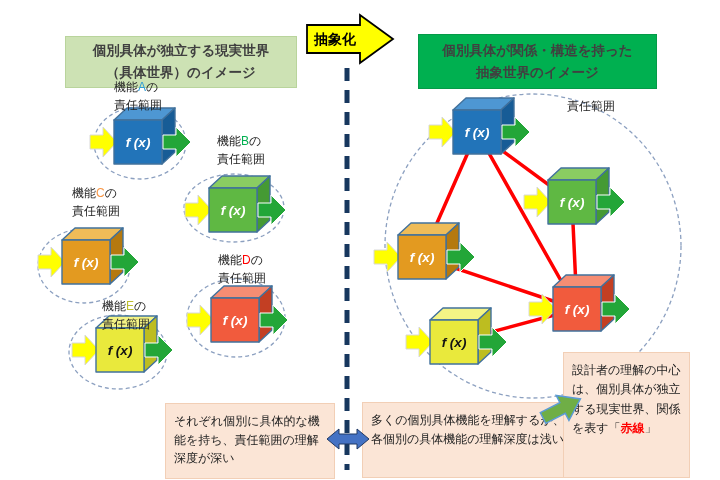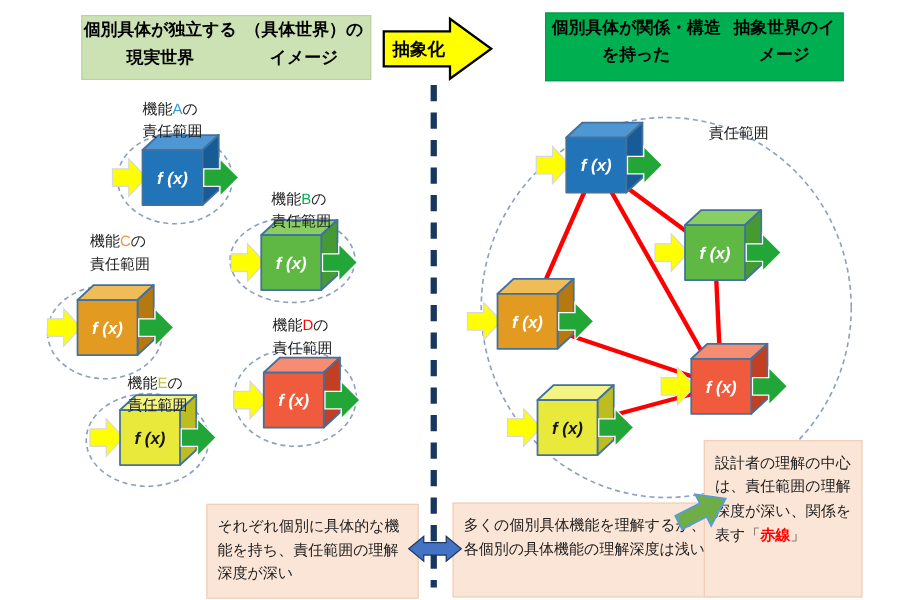--- a/index.html
+++ b/index.html
@@ -14,24 +14,24 @@
   .cube-orange .top{fill:#EFBC58}.cube-orange .side{fill:#B5790F}.cube-orange .front{fill:#E39A20}
   .cube-red    .top{fill:#F68D73}.cube-red    .side{fill:#C33F23}.cube-red    .front{fill:#F15B3D}
   .cube-yellow .top{fill:#F4F485}.cube-yellow .side{fill:#BDBD20}.cube-yellow .front{fill:#E9E93C}
   .fx{fill:#ffffff;font:italic bold 13.5px "Liberation Sans",sans-serif;text-anchor:middle;}
   .cube-yellow .fx{fill:#141414;}
   .arrow-in{fill:#FFFF00;stroke:#D8D8D8;stroke-width:1;}
   .arrow-out{fill:#23A638;stroke:#ffffff;stroke-width:1;}
   .scope-ellipse{fill:none;stroke:#8CA0C0;stroke-width:1.3;stroke-dasharray:4 3;}
   .relation{stroke:#FF0000;stroke-width:3.5;stroke-linecap:round;}
   .divider{stroke:#17375E;stroke-width:5;stroke-dasharray:13 9;}
-  .hdr{position:absolute;z-index:20;display:flex;justify-content:center;
-       text-align:center;font-weight:bold;font-size:13.5px;line-height:1.6;color:#000000;}
+  .hdr{position:absolute;z-index:20;display:flex;flex-direction:column;justify-content:center;
+       text-align:center;font-weight:bold;font-size:13.5px;line-height:1.6;color:#404040;margin-top:24px;}
   .hdr-left{left:65px;top:12px;width:230px;height:50px;background:#CDE2B4;border:1px solid #b9d49c;}
-  .hdr-right{left:436px;top:10px;width:237px;height:53px;background:#00B050;border:1px solid #049a48;}
+  .hdr-right{left:418px;top:10px;width:237px;height:53px;background:#00B050;border:1px solid #049a48;}
   .grp-label{position:absolute;z-index:20;width:100px;text-align:left;font-size:12px;
              line-height:1.5;color:#222;}
   .note{position:absolute;z-index:20;background:#FBE5D6;border:1px solid #f2cfb6;
         font-size:12px;line-height:1.55;color:#222;padding:8px 8px;box-sizing:border-box;text-align:left;}
   .note-left{left:165px;top:403px;width:170px;height:76px;}
   .note-mid{left:362px;top:402px;width:214px;height:76px;}
   .note-right{left:563px;top:352px;width:127px;height:126px;line-height:1.62;}
   .red-word{color:#FF0000;font-weight:bold;}
   .conn{z-index:30;}
   .big-arrow-label{font:bold 14px "Liberation Sans",sans-serif;fill:#000;text-anchor:middle;}
@@ -159,21 +159,21 @@
     <polygon class="face side" points="76,14 89,2 89,46 76,58"></polygon>
     <rect class="face front" x="28" y="14" width="48" height="44"></rect>
     <text class="fx" x="52" y="41">f (x)</text>
     <polygon class="arrow-out" points="77,29 90,29 90,21 105,36 90,51 90,43 77,43"></polygon>
   </svg>
 
   <div class="grp-label" style="left:114px;top:78px">
     <div><span>機能</span><span style="color:#2E9BD6">A</span><span>の</span></div>
     <div>責任範囲</div>
   </div>
-  <div class="grp-label" style="left:217px;top:150px">
+  <div class="grp-label" style="left:217px;top:132px">
     <div><span>機能</span><span style="color:#00B050">B</span><span>の</span></div>
     <div>責任範囲</div>
   </div>
   <div class="grp-label" style="left:72px;top:184px">
     <div><span>機能</span><span style="color:#F79646">C</span><span>の</span></div>
     <div>責任範囲</div>
   </div>
   <div class="grp-label" style="left:218px;top:251px">
     <div><span>機能</span><span style="color:#FF0000">D</span><span>の</span></div>
     <div>責任範囲</div>
@@ -197,16 +197,16 @@
 
   <div class="note note-mid">
     <span>多くの個別具体機能を理解するが、各個別の具体機能の理解深度は浅い</span>
   </div>
 
   <svg class="conn" style="left:539px;top:388px" width="64" height="44" viewBox="0 0 64 44">
     <polygon points="4,24 26,24 26,16 46,30 26,44 26,36 4,36" transform="rotate(-27 4 30)" fill="#6FAE46" stroke="#5B9BD5" stroke-width="1.5"></polygon>
   </svg>
 
   <div class="note note-right">
-    <span>設計者の理解の中心は、責任範囲の理解深度が深い、関係を表す「</span><span class="red-word">赤線</span><span>」</span>
+    <span>設計者の理解の中心は、個別具体が独立する現実世界、関係を表す「</span><span class="red-word">赤線</span><span>」</span>
   </div>
 
 </div>
 
 </body></html>

